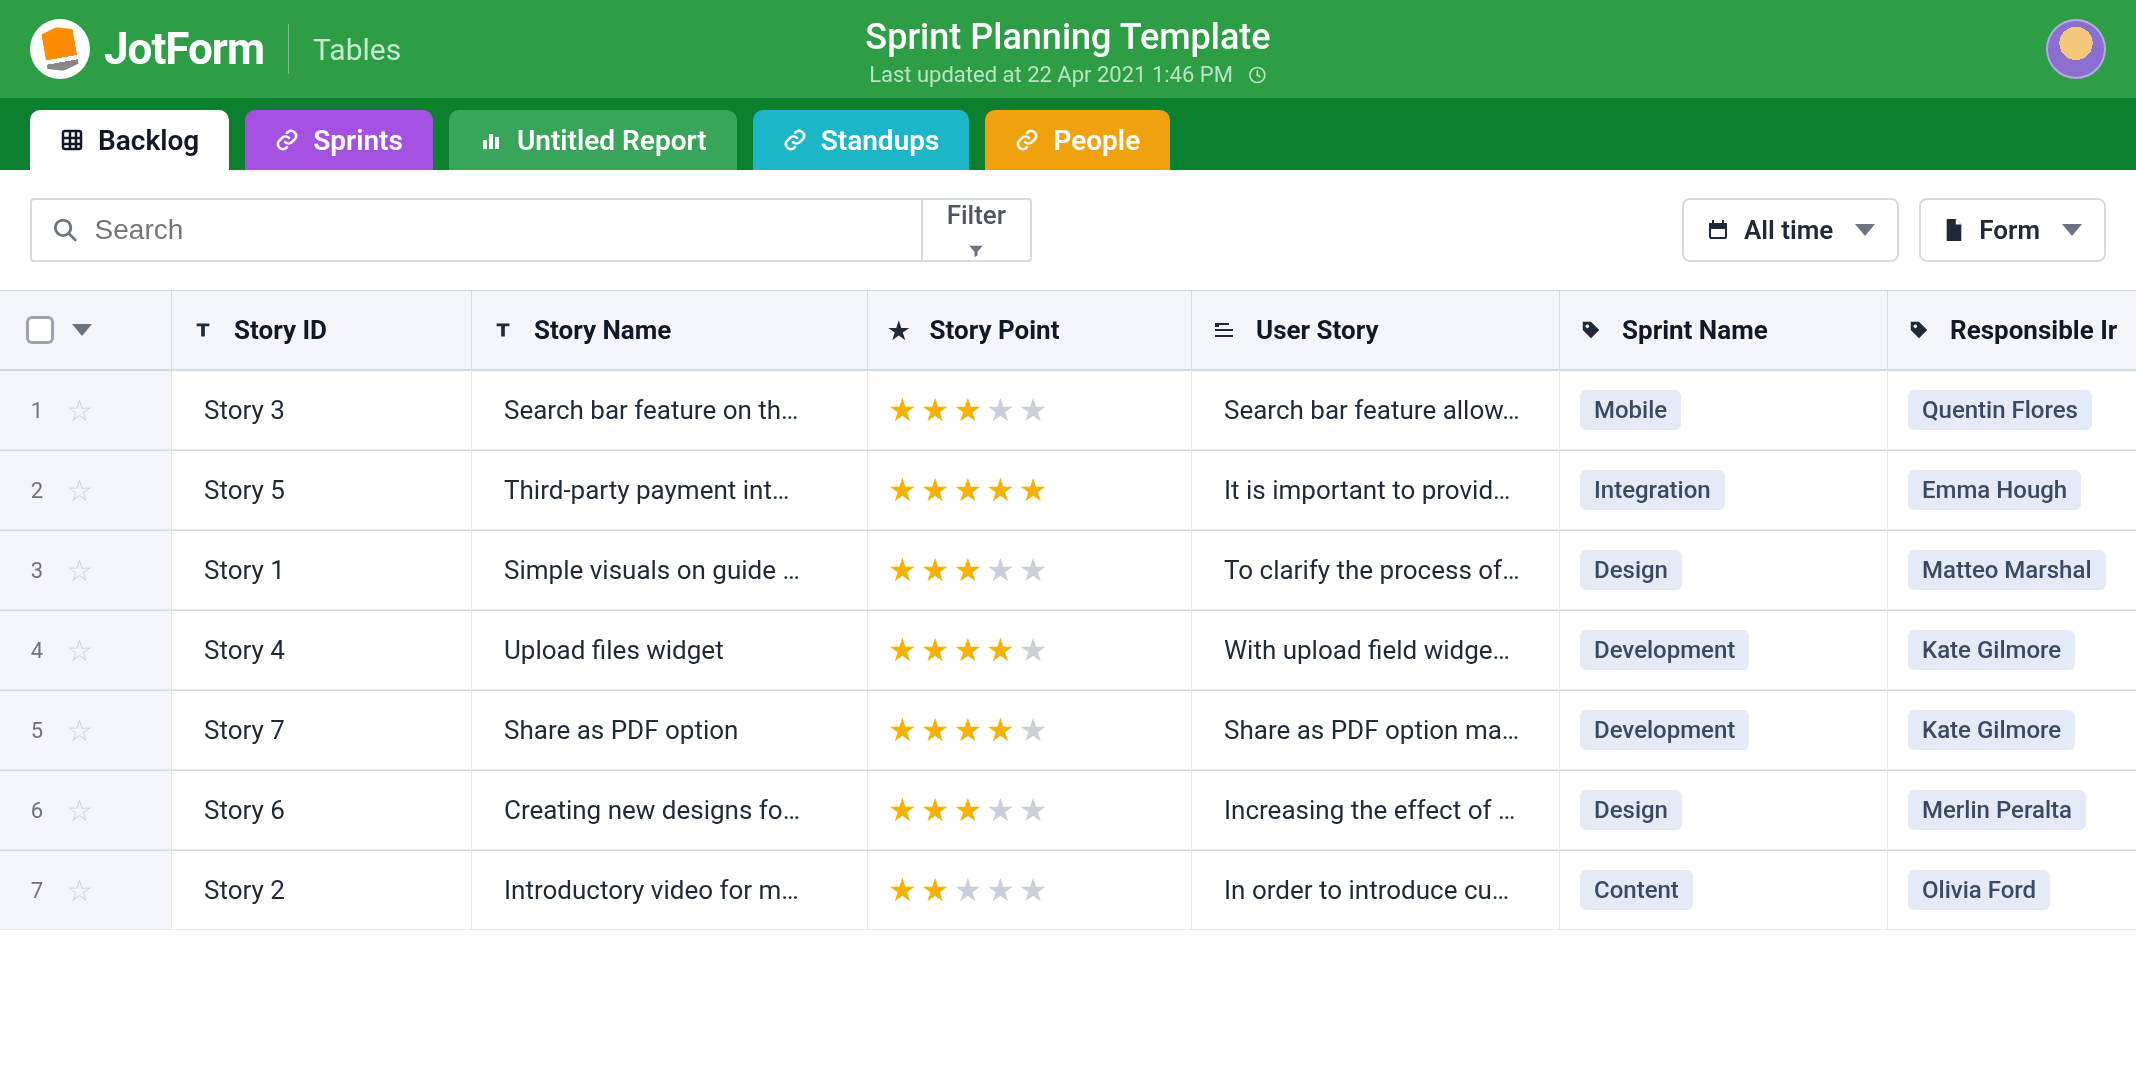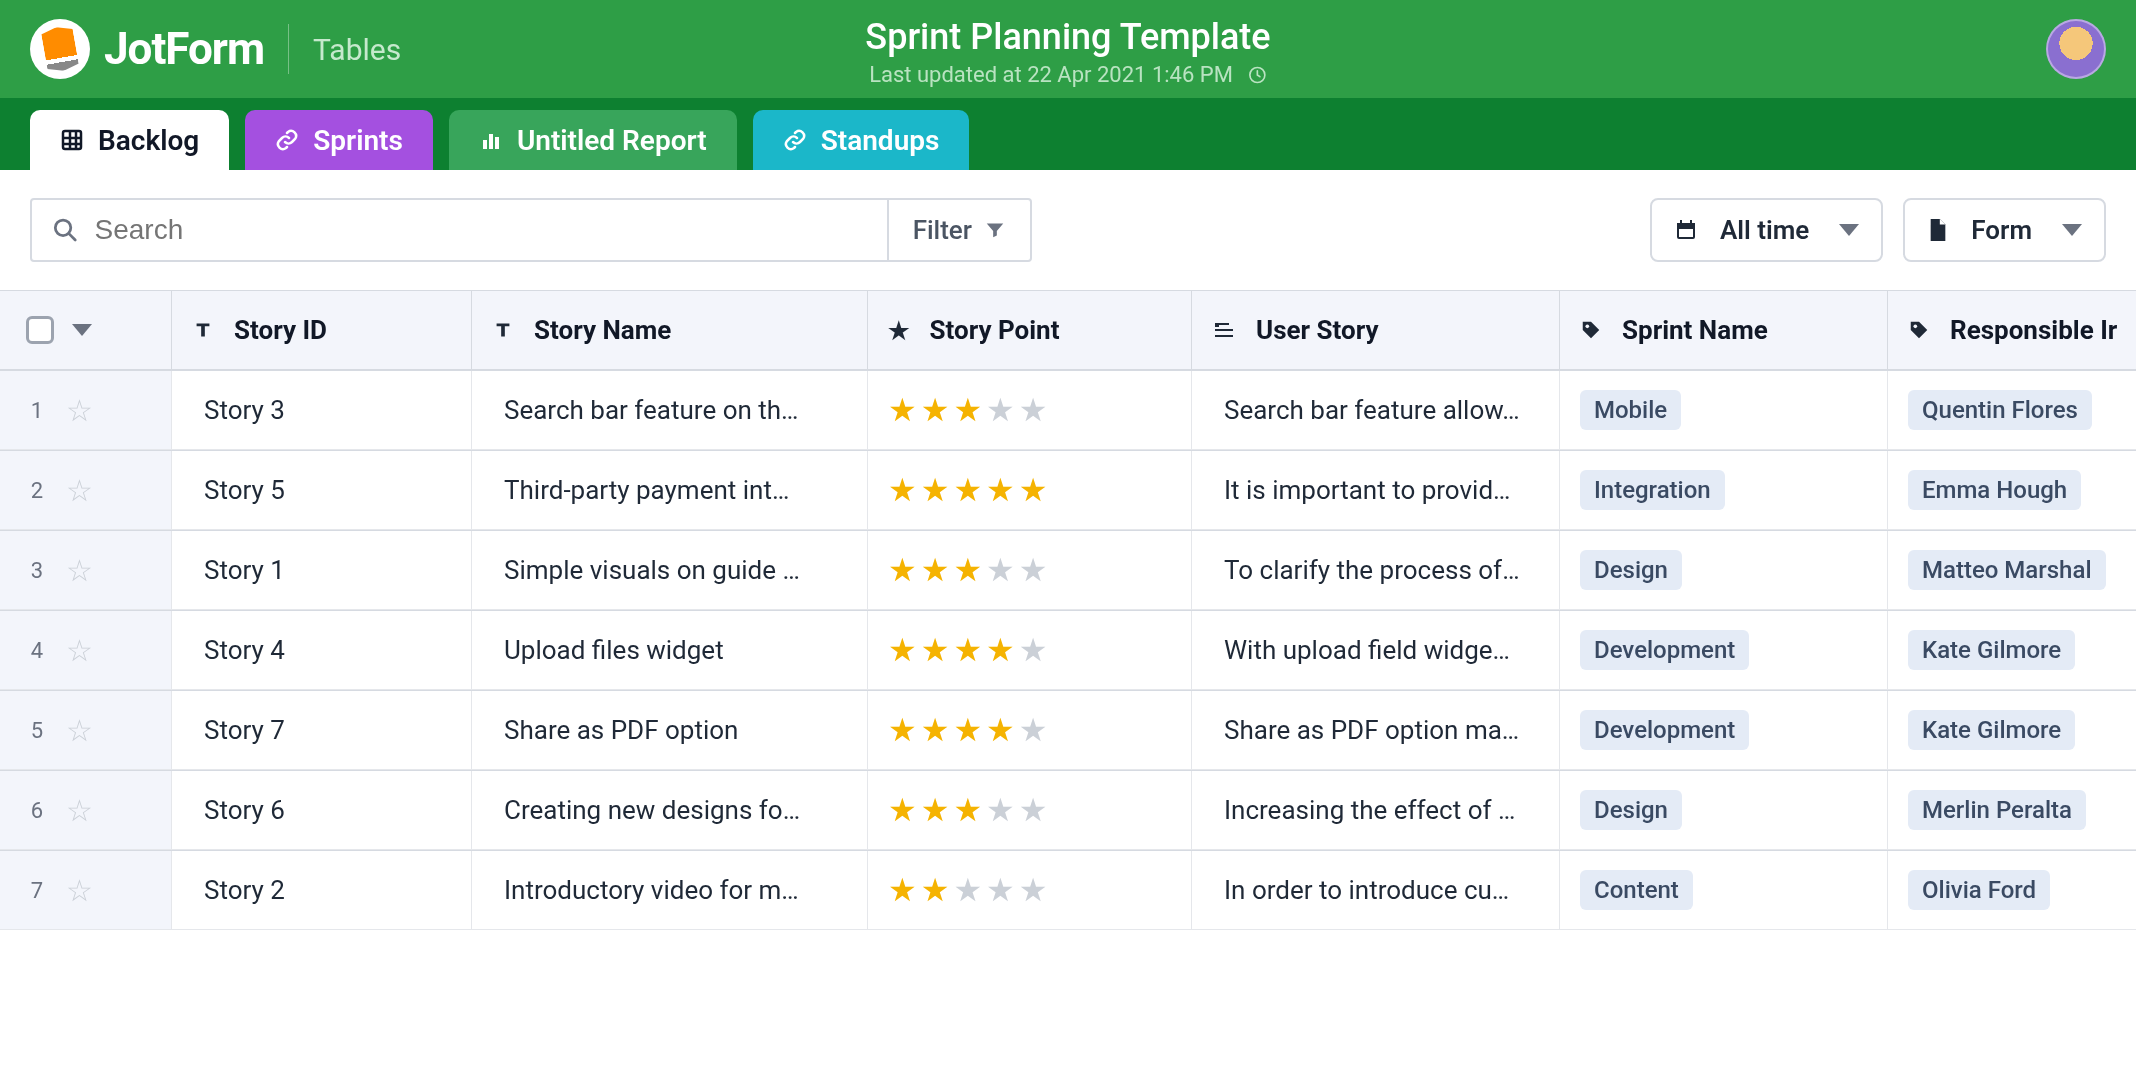--- a/index.html
+++ b/index.html
@@ -21,23 +21,23 @@
 .tab .ticon { width: 24px; height: 24px; display:inline-flex; align-items:center; justify-content:center; }
 .tab.purple { background: #a450e0; }
 .tab.teal   { background: #1bb7c9; }
 .tab.green  { background: #38a55b; }
 .tab.orange { background: #f0a20e; }
 
 .toolbar { display: flex; align-items: center; padding: 28px 30px; gap: 20px; background:#fff;}
 .search-wrap { display: flex; border: 2px solid #d6dae1; border-radius: 4px; height: 64px; width: 1002px; }
 .search-box { flex: 1; display: flex; align-items: center; padding: 0 20px; gap: 16px; }
 .search-input { border: none; outline: none; font-size: 28px; color: #6b7280; width: 100%; background:transparent; }
-.filter-btn { display: flex; align-items: center; gap: 12px; padding: 0 24px; border-left: 2px solid #d6dae1; font-size: 26px; color: #4b5563; cursor: pointer; font-weight:500;}
+.filter-btn { display: flex; align-items: center; gap: 12px; padding: 0 24px; border-left: 2px solid #d6dae1; font-size: 26px; color: #4b5563; cursor: pointer; font-weight:500;flex-direction:column;}
 .toolbar-spacer { flex: 1; }
-.pill-btn { height: 64px; border: 2px solid #d6dae1; border-radius: 8px; display: flex; align-items: center; gap: 22px; padding: 16px 22px; font-size: 26px; font-weight: 600; color: #1f2937; cursor: pointer; background:#fff;}
+.pill-btn { height: 64px; border: 2px solid #d6dae1; border-radius: 8px; display: flex; align-items: center; gap: 14px; padding: 16px 22px; font-size: 26px; font-weight: 600; color: #1f2937; cursor: pointer; background:#fff;}
 .pill-btn .chev { margin-left: 8px; }
 
 .grid { width: 100%; }
 .grid-header, .grid-row { display: grid; grid-template-columns: 172px 300px 396px 324px 368px 328px 360px; border-top: 1px solid #d6dae1; }
 .grid-header { background: #f3f5fb; height: 80px; border-bottom: 1px solid #d6dae1; }
 .hcell { display: flex; align-items: center; gap: 20px; padding: 0 20px; font-size: 26px; font-weight: 700; color: #111827; border-right: 1px solid #d6dae1; }
 .hcell:first-child { justify-content: flex-start; gap: 18px; padding-left: 26px; }
 .checkbox { width: 28px; height: 28px; border: 3px solid #9ca3af; border-radius: 6px; background:#fff; }
 .chev-down { width:0;height:0;border-left:10px solid transparent;border-right:10px solid transparent;border-top:12px solid #6b7280; }
 
@@ -119,20 +119,29 @@
     </div>
     <div class="tab teal">
       <span class="ticon">
         <svg width="26" height="26" viewBox="0 0 24 24">
           <path d="M10 14a5 5 0 0 0 7 0l3-3a5 5 0 0 0-7-7l-1 1" fill="none" stroke="#fff" stroke-width="2.5" stroke-linecap="round"></path>
           <path d="M14 10a5 5 0 0 0-7 0l-3 3a5 5 0 0 0 7 7l1-1" fill="none" stroke="#fff" stroke-width="2.5" stroke-linecap="round"></path>
         </svg>
       </span>
       <span>Standups</span>
     </div>
+    <div class="tab orange">
+      <span class="ticon">
+        <svg width="26" height="26" viewBox="0 0 24 24">
+          <path d="M10 14a5 5 0 0 0 7 0l3-3a5 5 0 0 0-7-7l-1 1" fill="none" stroke="#fff" stroke-width="2.5" stroke-linecap="round"></path>
+          <path d="M14 10a5 5 0 0 0-7 0l-3 3a5 5 0 0 0 7 7l1-1" fill="none" stroke="#fff" stroke-width="2.5" stroke-linecap="round"></path>
+        </svg>
+      </span>
+      <span>People</span>
+    </div>
   </div>
 
 <div class="toolbar">
   <div class="search-wrap">
     <div class="search-box">
       <svg width="28" height="28" viewBox="0 0 24 24">
           <circle cx="10" cy="10" r="7" fill="none" stroke="#6b7280" stroke-width="2.5"></circle>
           <line x1="15.5" y1="15.5" x2="21" y2="21" stroke="#6b7280" stroke-width="2.5" stroke-linecap="round"></line>
         </svg>
       <input class="search-input" placeholder="Search" style="">

